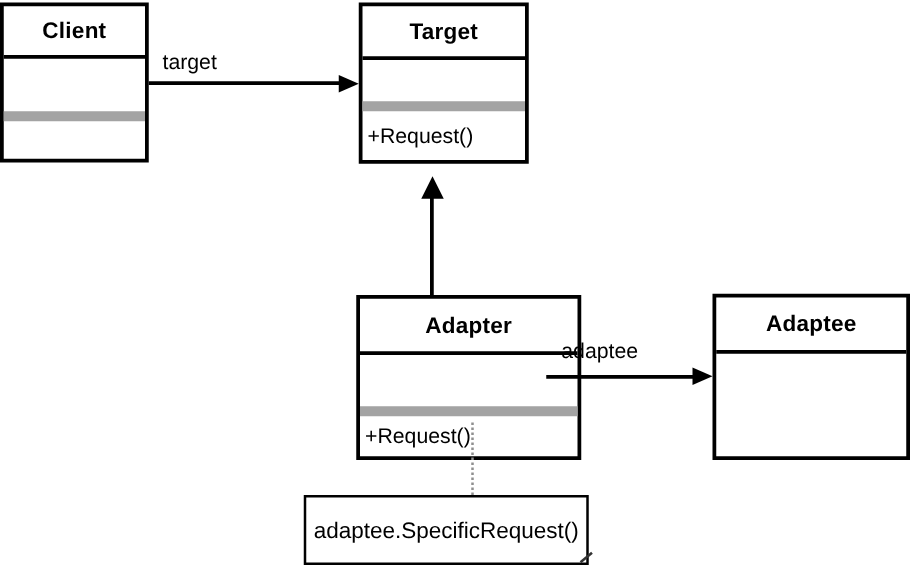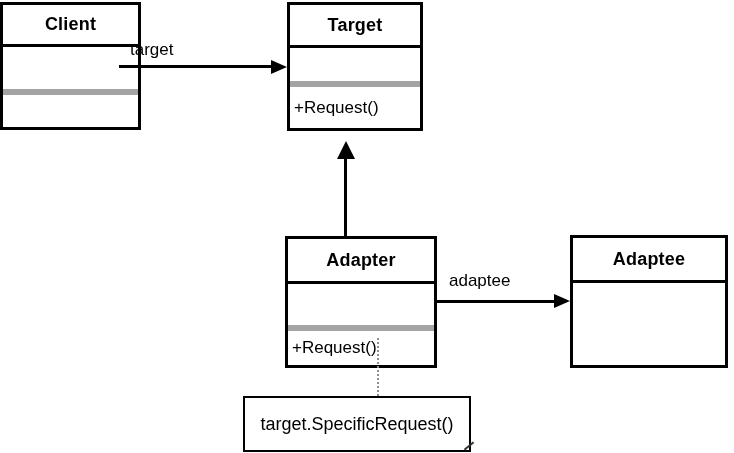--- a/index.html
+++ b/index.html
@@ -10,37 +10,37 @@
   .uml-class{
     position:absolute;border:3px solid #000;background:#fff;
     display:flex;flex-direction:column;box-sizing:border-box;
   }
   .uml-title{
     font-weight:bold;font-size:18px;display:flex;align-items:center;
     justify-content:center;box-sizing:border-box;letter-spacing:0.2px;
   }
   .uml-attrs{border-top:3px solid #000;box-sizing:border-box;}
   .uml-methods{
-    border-top:6px solid #a3a3a3;box-sizing:border-box;flex:1;
+    border-top:8px solid #a3a3a3;box-sizing:border-box;flex:1;
     font-size:17px;display:flex;align-items:center;padding-left:4px;
   }
   
   #box-client {left:0;   top:2;   width:119;height:128;}
   #box-client  .uml-title{height:39px;} #box-client  .uml-attrs{height:45px;}
   #box-target {left:287; top:2;   width:136;height:129;}
   #box-target  .uml-title{height:40px;} #box-target  .uml-attrs{height:36px;}
   #box-adapter{left:285; top:236; width:152;height:132;}
   #box-adapter .uml-title{height:42px;} #box-adapter .uml-attrs{height:44px;}
   #box-adaptee{left:570; top:235; width:158;height:133;}
   #box-adaptee .uml-title{height:42px;} #box-adaptee .uml-attrs{height:45px;}
   .uml-class{width:auto;}
   #box-client,#box-target,#box-adapter,#box-adaptee{position:absolute;}
-  #box-client {width:141px;height:128px;left:0px;top:2px;}
+  #box-client {width:119px;height:128px;left:0px;top:2px;}
   #box-target {width:136px;height:129px;left:287px;top:2px;}
-  #box-adapter{width:152px;height:132px;left:285px;top:236px;}
+  #box-adapter{width:180px;height:132px;left:285px;top:236px;}
   #box-adaptee{width:158px;height:133px;left:570px;top:235px;}
   
   .edge-line{position:absolute;background:#000;}
   #line-target {left:119px;top:65px;width:154px;height:3px;}
   #line-gen    {left:344px;top:158px;width:3px;height:78px;}
   #line-adaptee{left:437px;top:300px;width:119px;height:3px;}
   .head-right{
     position:absolute;width:0;height:0;
     border-top:7px solid transparent;border-bottom:7px solid transparent;
     border-left:16px solid #000;
@@ -107,17 +107,17 @@
   <div class="edge-line" id="line-gen"></div>
   <div class="head-up" id="head-gen"></div>
 
   <div class="edge-line" id="line-adaptee"></div>
   <div class="head-right" id="head-adaptee"></div>
   <div class="edge-label" id="label-adaptee">adaptee</div>
 
   <div id="dotted-dep"></div>
 
   <div id="note-box">
-    <span>target.SpecificRequest()</span>
+    <span>adaptee.SpecificRequest()</span>
   </div>
   <div id="note-corner-mark"></div>
 
 </div>
 
 </body></html>

